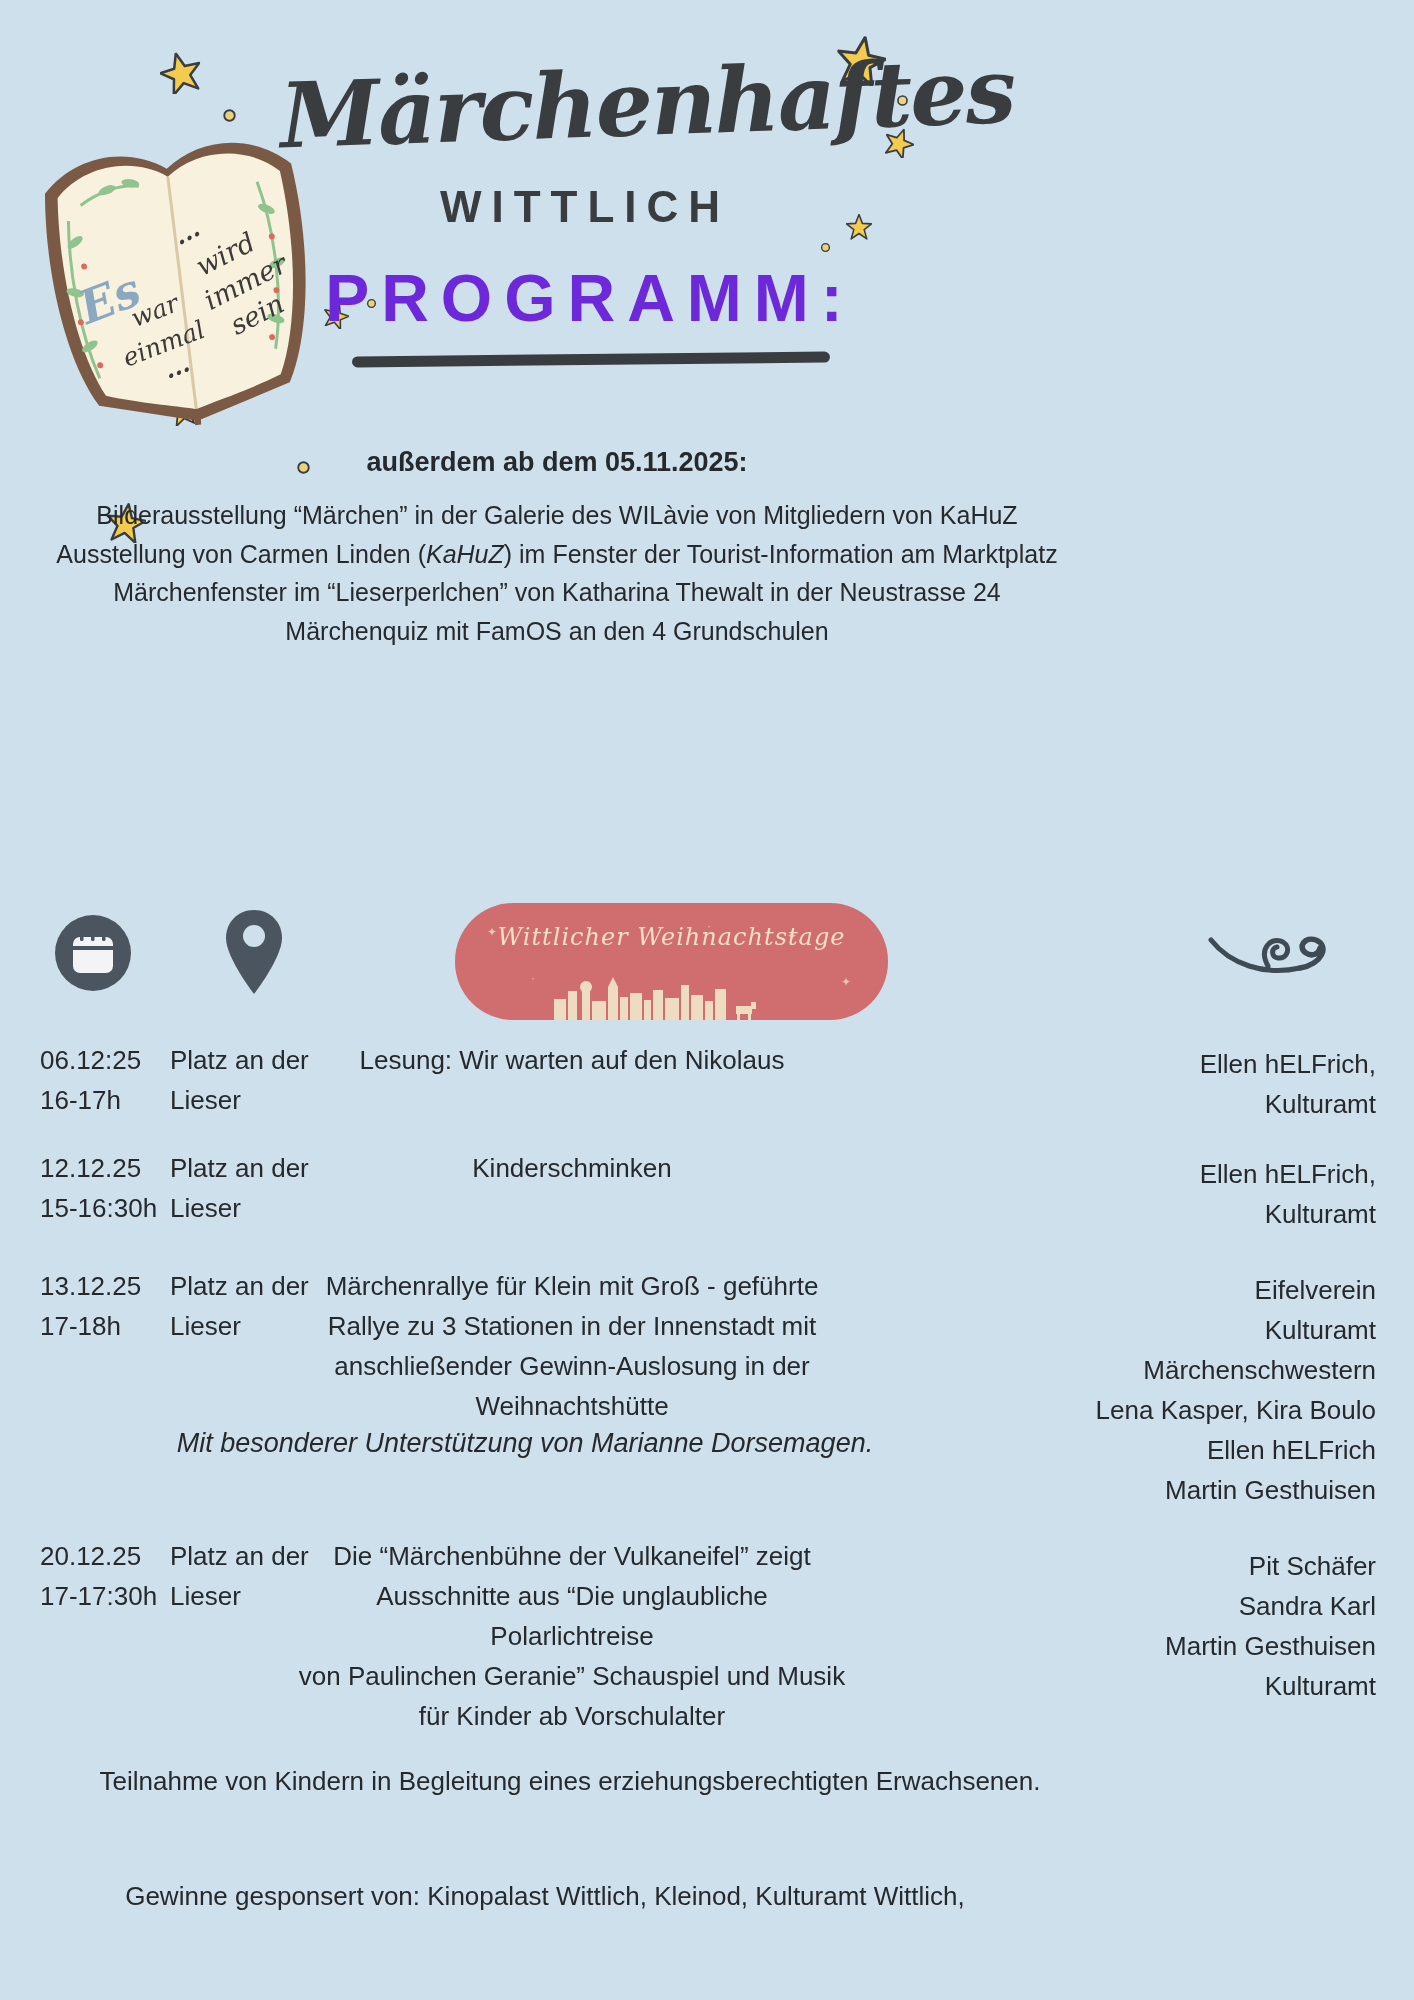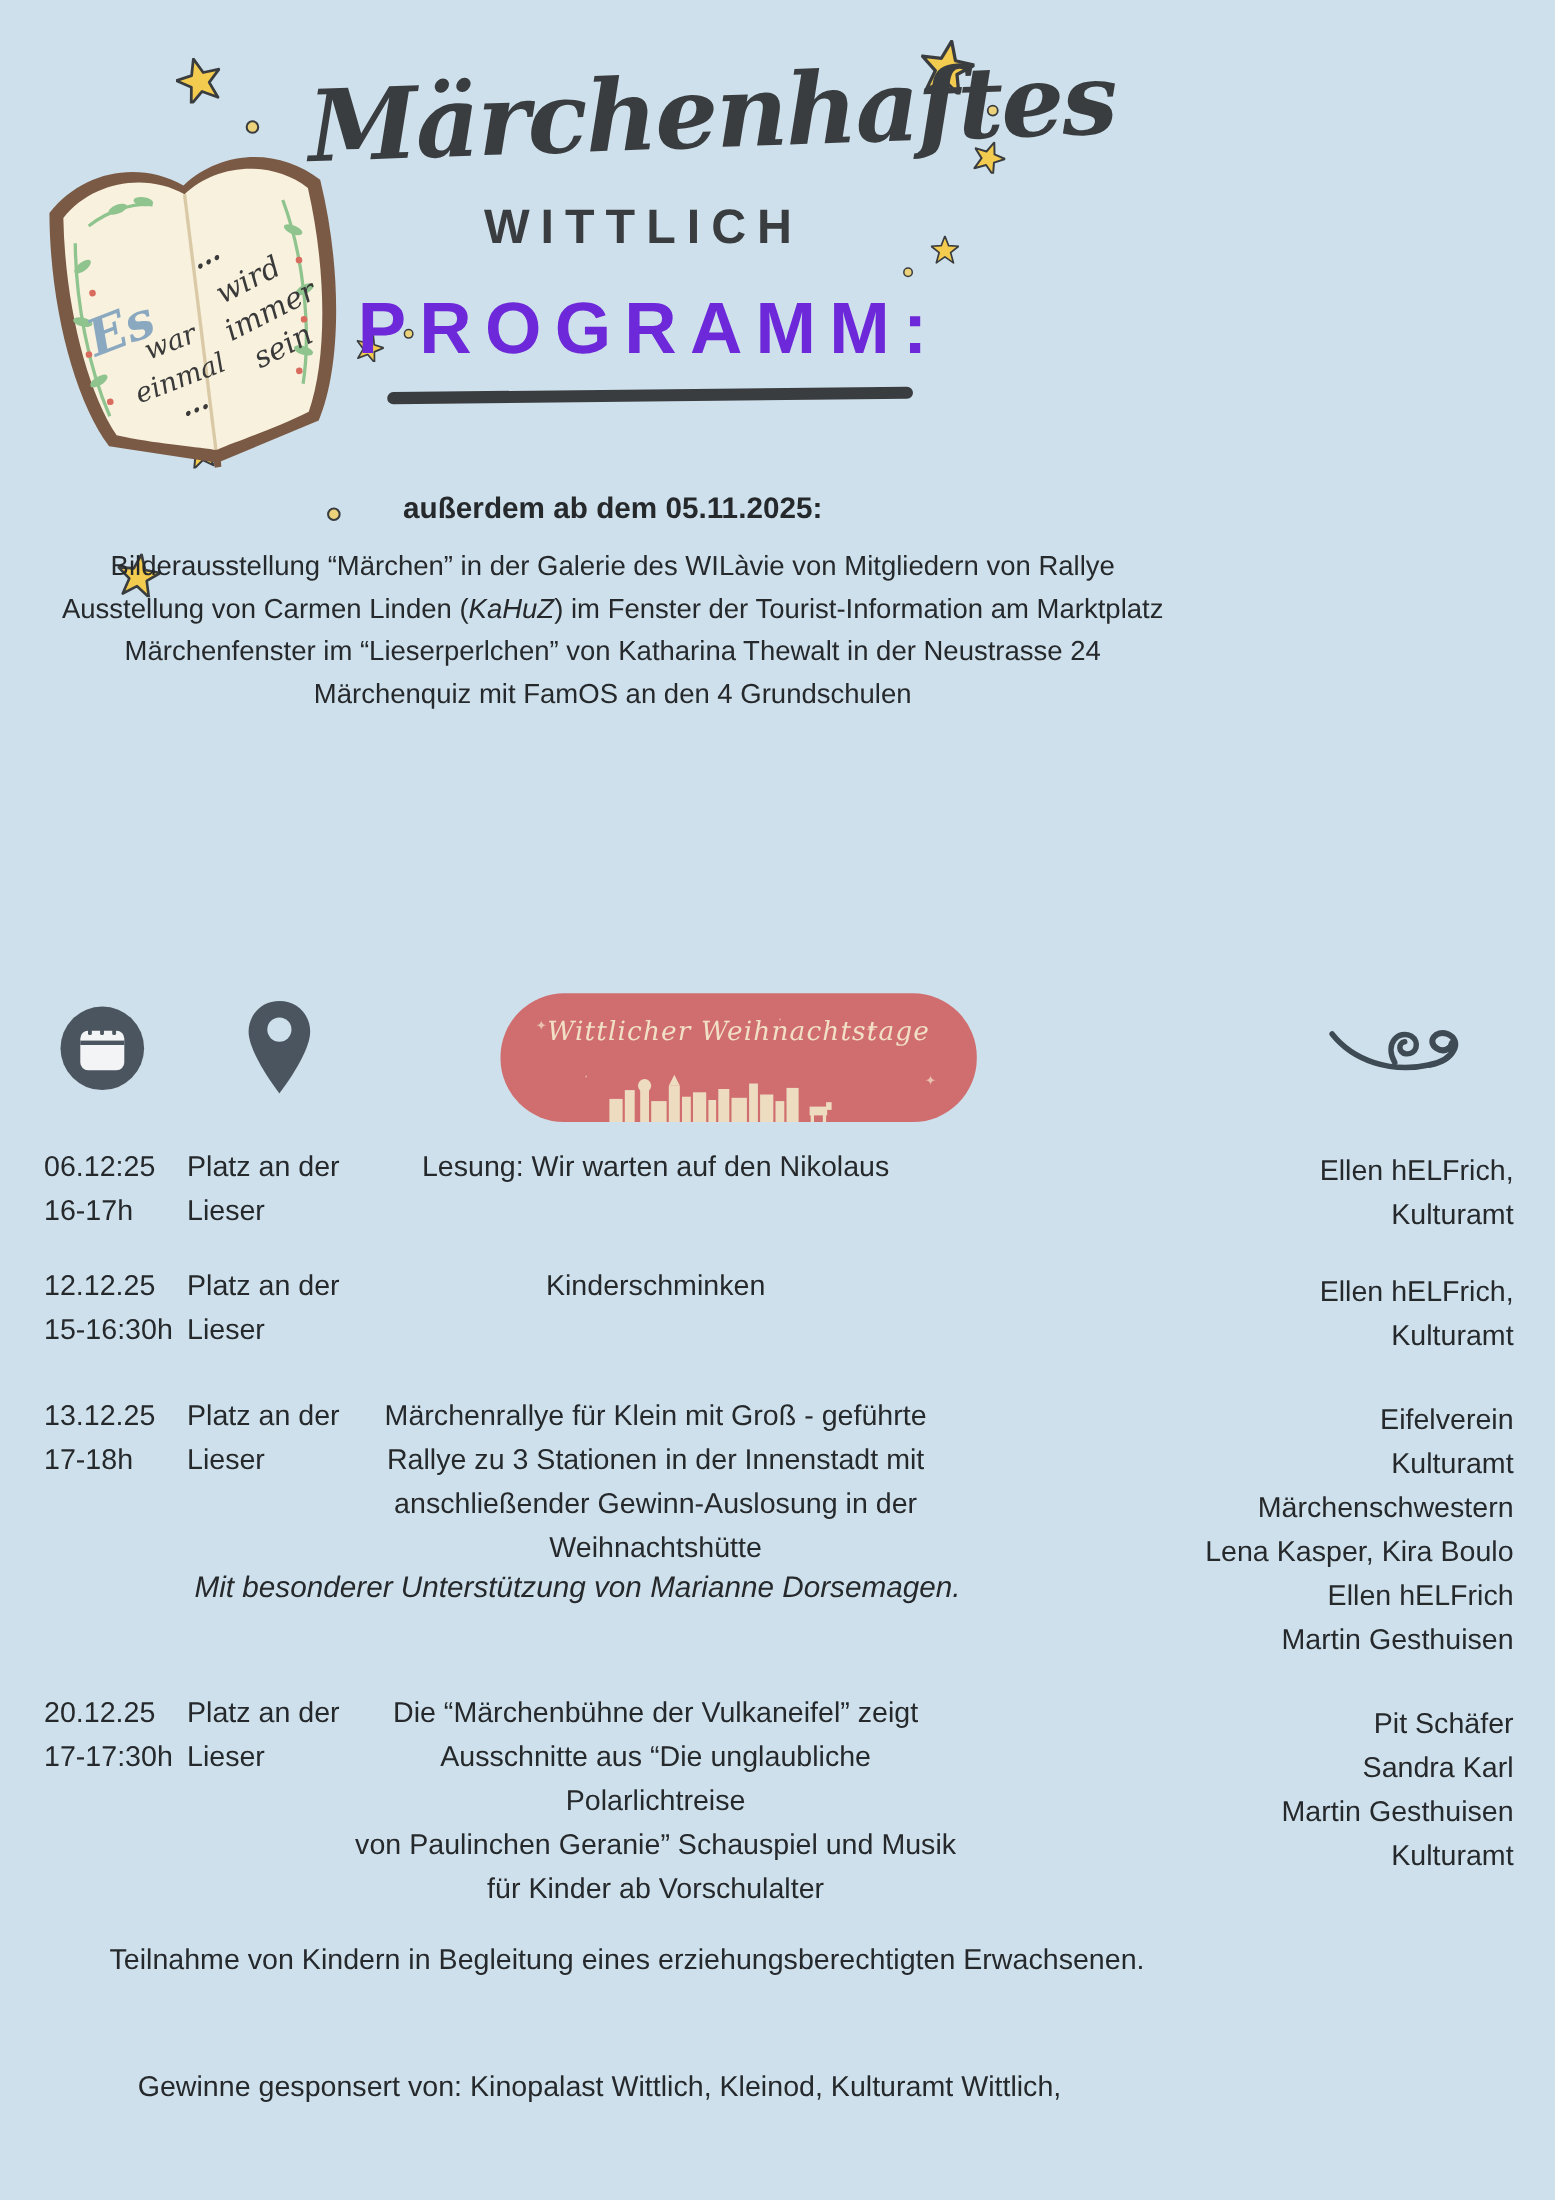--- a/index.html
+++ b/index.html
@@ -50,21 +50,21 @@
     font-family:"DejaVu Serif", serif; font-style:italic;
     font-size:24px; color:#f1dfc6; letter-spacing:1px;
   }
   .badge-skyline { position:absolute; left:50%; bottom:0; transform:translateX(-50%); }
   .badge .sp { position:absolute; color:#f1dfc6; opacity:.75; font-size:12px; }
 
   
   .ev { font-size:26px; line-height:40px; }
   .col-date { left:40px;  width:135px; }
   .col-loc  { left:170px; width:145px; }
-  .col-desc { left:316px; width:560px; text-align:center; }
+  .col-desc { left:292px; width:560px; text-align:center; }
   .col-org  { right:38px; width:430px; text-align:right; }
   .top-r1 { top:1040px; }  .top-r1o { top:1044px; }
   .top-r2 { top:1148px; }  .top-r2o { top:1154px; }
   .top-r3 { top:1266px; }  .top-r3o { top:1270px; }
   .top-r4 { top:1536px; }  .top-r4o { top:1546px; }
   .note-italic {
     left:60px; top:1428px; width:930px; text-align:center;
     font-style:italic; font-size:27px;
   }
 
@@ -186,21 +186,21 @@
     </g>
   </svg>
 
   <div class="abs title-script">Märchenhaftes</div>
   <div class="abs title-caps1">WITTLICH</div>
   <div class="abs title-caps2">PROGRAMM:</div>
   <div class="abs title-underline"></div>
 
   <div class="abs intro-heading">außerdem ab dem 05.11.2025:</div>
   <div class="abs intro-lines">
-    <div class="line">Bilderausstellung “Märchen” in der Galerie des WILàvie von Mitgliedern von Rallye</div>
+    <div class="line">Bilderausstellung “Märchen” in der Galerie des WILàvie von Mitgliedern von KaHuZ</div>
     <div class="line"><span>Ausstellung von Carmen Linden (</span><i>KaHuZ</i><span>) im Fenster der Tourist-Information am Marktplatz</span></div>
     <div class="line">Märchenfenster im “Lieserperlchen” von Katharina Thewalt in der Neustrasse 24</div>
     <div class="line">Märchenquiz mit FamOS  an den 4 Grundschulen</div>
   </div>
 
   <svg class="abs icon-cal" width="80" height="80" viewBox="0 0 80 80">
     <circle cx="40" cy="40" r="38" fill="#4b555f"></circle>
     <rect x="20" y="24" width="40" height="36" rx="7" fill="#f2f4f5"></rect>
     <rect x="20" y="33" width="40" height="4" fill="#4b555f"></rect>
     <rect x="27" y="16" width="3.5" height="12" rx="1.5" fill="#4b555f"></rect>

